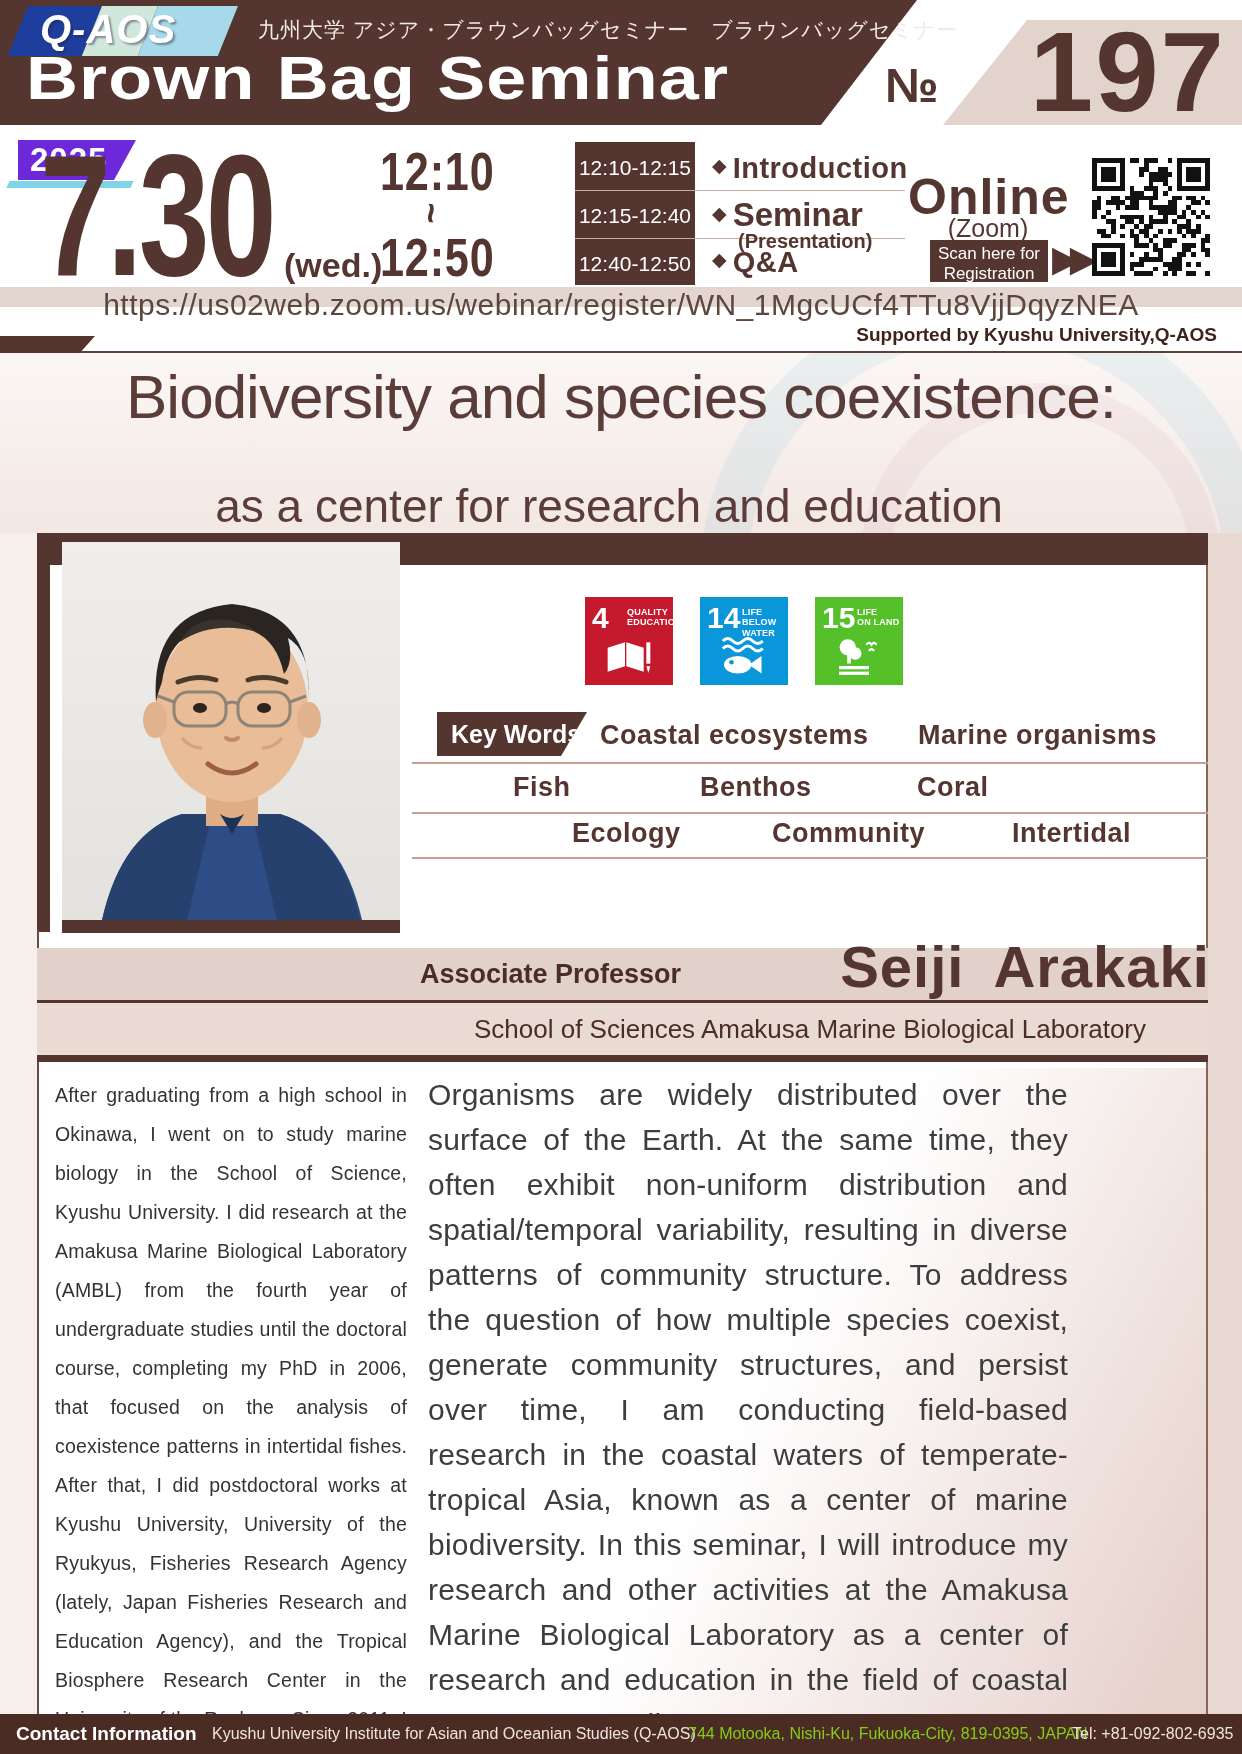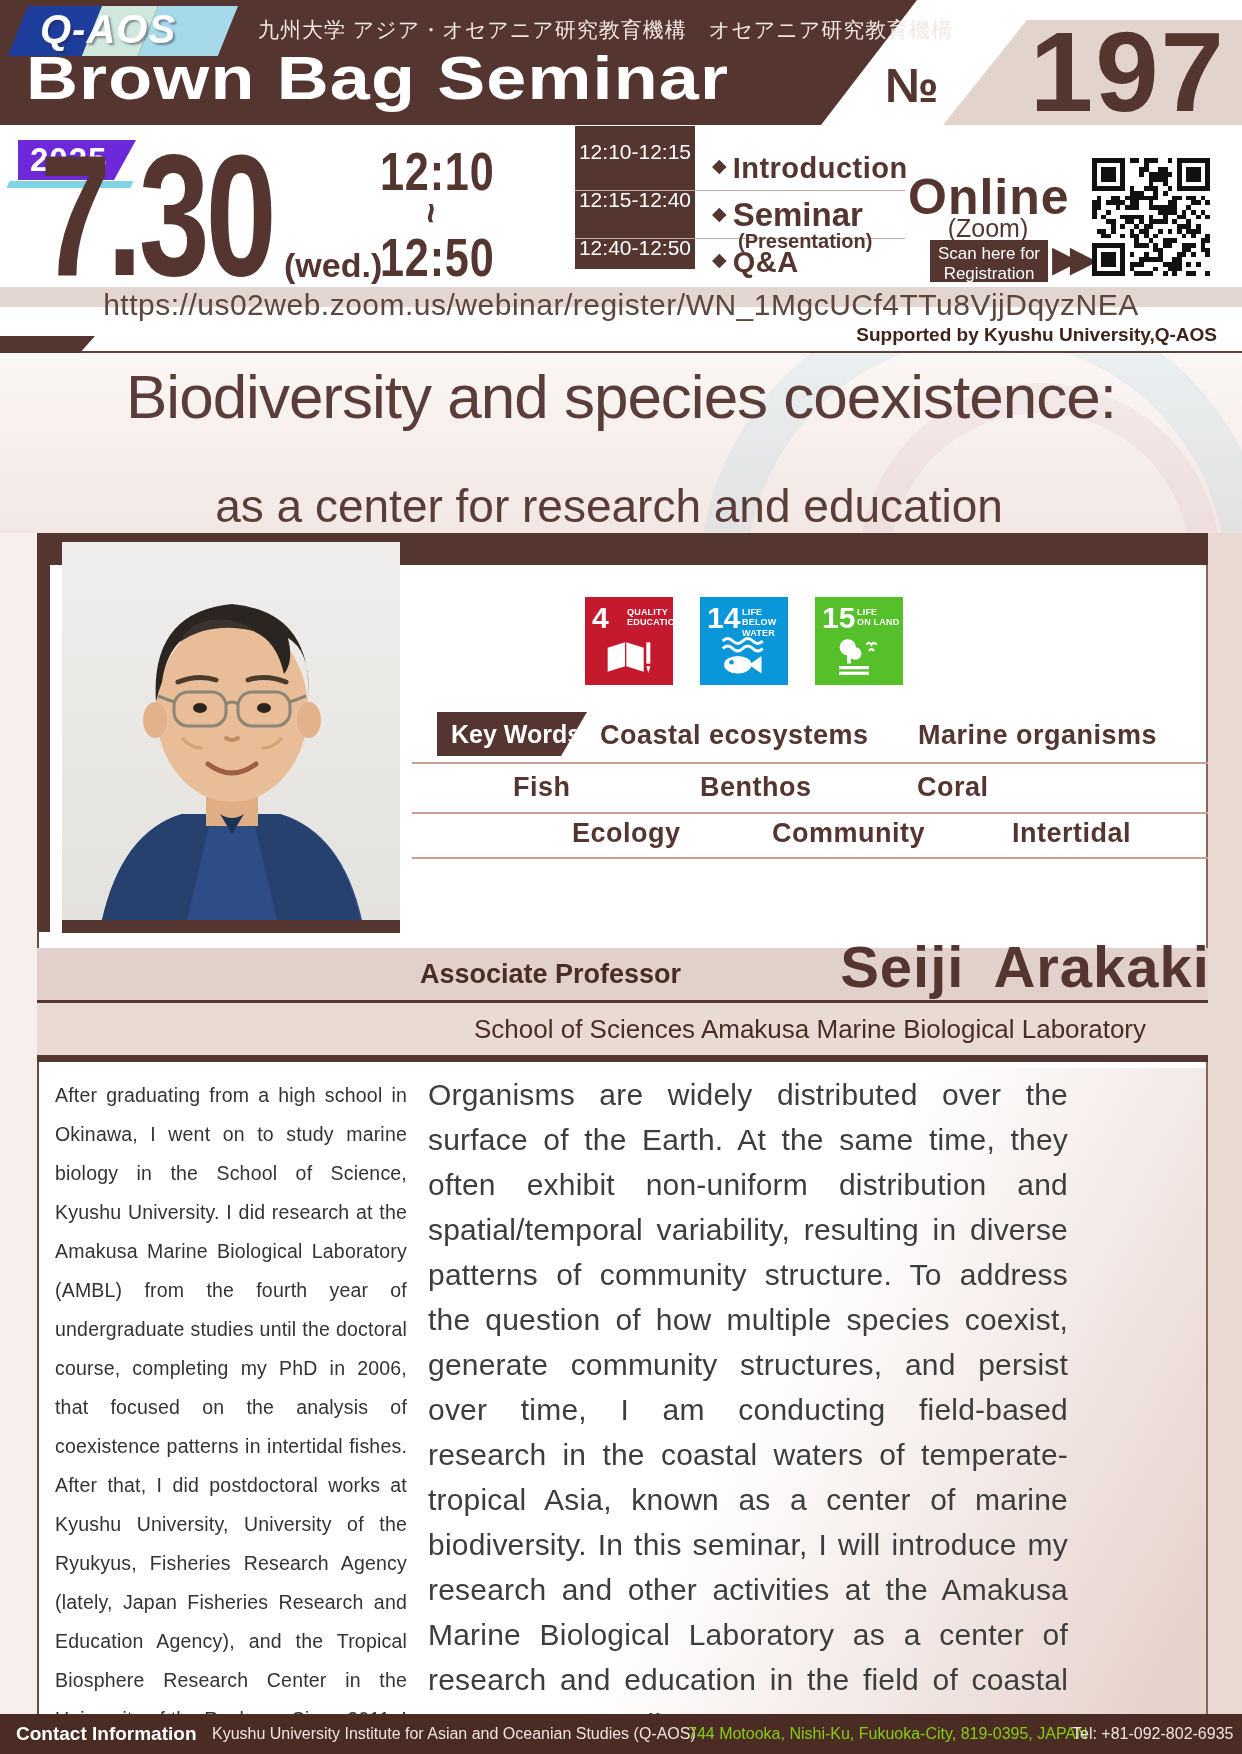--- a/index.html
+++ b/index.html
@@ -36,21 +36,21 @@
   .year-underline{left:8px;top:181px;width:124px;height:7px;background:#7ed3e6;transform:skewX(-25deg);}
   .big-date{left:40px;top:116px;font-size:172px;font-weight:bold;color:#543530;letter-spacing:-5px;
     transform:scaleX(0.74);transform-origin:left top;white-space:nowrap;}
   .weekday{left:284px;top:246px;font-size:34px;font-weight:bold;color:#543530;}
   .time-big{left:380px;font-size:54px;font-weight:bold;color:#543530;transform:scaleX(0.8);
     transform-origin:left top;white-space:nowrap;letter-spacing:1px;}
   .time-start{top:140px;}
   .time-end{top:226px;}
   .tilde{left:420px;top:192px;font-size:36px;font-weight:bold;color:#543530;transform:rotate(90deg);}
 
-  .sched-times{left:575px;top:126px;width:120px;height:143px;background:#543530;}
+  .sched-times{left:575px;top:142px;width:120px;height:143px;background:#543530;}
   .sched-time{position:absolute;left:0;width:120px;text-align:center;color:#fff;font-size:21px;}
   .sched-line{height:1px;background:#c3aba1;}
   .sched-row{left:712px;color:#543530;white-space:nowrap;}
   .bullet{font-size:19px;vertical-align:6px;margin-right:6px;}
   .lbl-main{font-size:29px;font-weight:bold;letter-spacing:0.5px;}
   .lbl-big{font-size:33px;font-weight:bold;}
   .lbl-sub{display:block;font-size:20px;font-weight:bold;margin:-4px 0 0 26px;}
 
   .online-word{left:908px;top:168px;width:160px;text-align:center;font-size:50px;font-weight:bold;color:#543530;letter-spacing:1px;}
   .zoom-word{left:908px;top:214px;width:160px;text-align:center;font-size:25px;color:#543530;}
@@ -135,21 +135,21 @@
 <body>
 
 <div class="abs header">
   <div class="abs header-brown"></div>
   <div class="abs qaos-logo">
     <div class="stripe s1"></div>
     <div class="stripe s2"></div>
     <div class="stripe s3"></div>
     <div class="qaos-text">Q-AOS</div>
   </div>
-  <div class="abs jp-subtitle">九州大学 アジア・オセアニア研究教育機構　オセアニア研究教育機構</div>
+  <div class="abs jp-subtitle">九州大学 アジア・ブラウンバッグセミナー　ブラウンバッグセミナー</div>
   <div class="abs bbs-title">Brown Bag Seminar</div>
   <div class="abs num-block">
     <div class="num-text">197</div>
   </div>
   <div class="abs no-label">№</div>
 </div>
 
 <div class="abs year-badge">2025</div>
 <div class="abs year-underline"></div>
 <div class="abs big-date">7.30</div>

